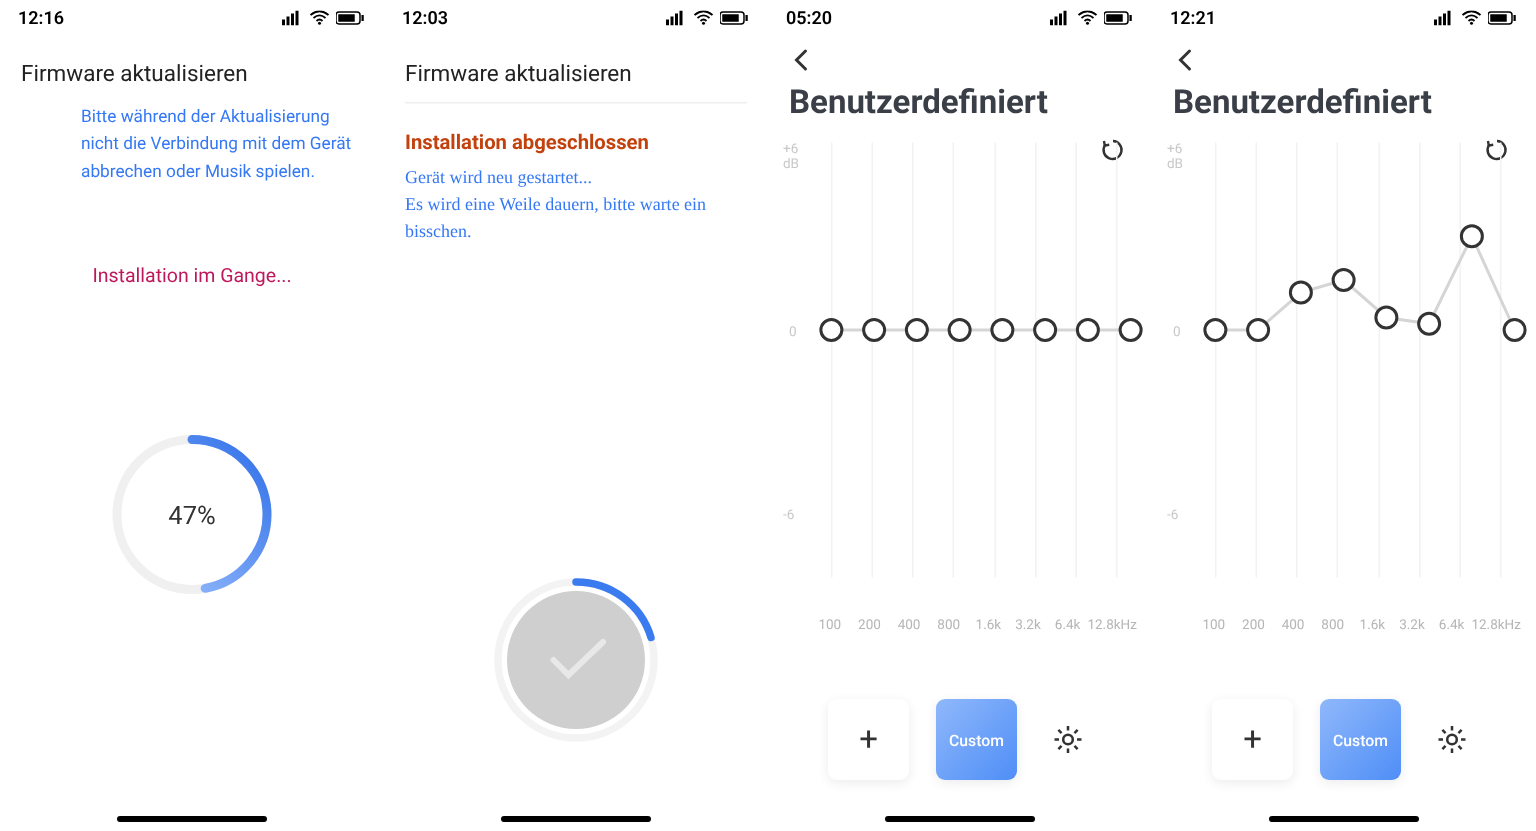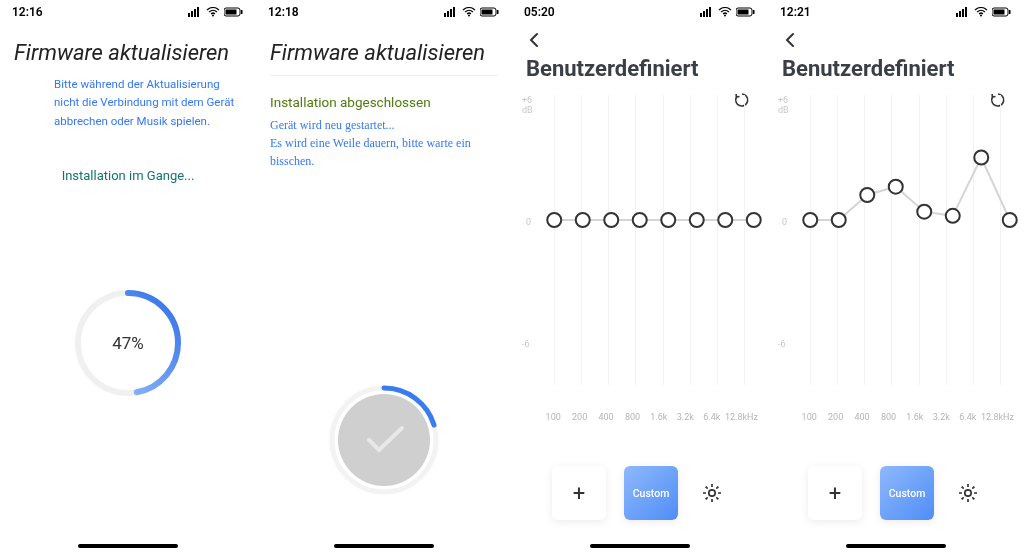--- a/index.html
+++ b/index.html
@@ -26,38 +26,37 @@
     align-items: center;
     justify-content: space-between;
     padding: 0 12px;
     font-size: 12px;
     font-weight: 600;
   }
   .status-icons { display: flex; align-items: center; gap: 4px; }
   .status-icons svg { display: block; }
   
   .fw-title {
-    font-size: 22px;
+    font-size: 15px;
     font-weight: 400;
     padding: 16px 14px 10px;
     color: #222;
-    font-style: italic;
   }
   .fw-warning {
     font-size: 11.5px;
     line-height: 1.6;
     color: #3478f6;
     padding: 0 14px 10px;
     margin-left: 40px;
   }
   .fw-status {
     text-align: center;
-    color: #0f766e;
+    color: #be185d;
     font-size: 13px;
-    margin-top: 28px;
+    margin-top: 44px;
   }
   .progress-wrap {
     position: absolute;
     left: 50%;
     transform: translateX(-50%);
     top: 283px;
   }
   
   .fw-divider {
     border: none;
@@ -71,21 +70,21 @@
     align-items: center;
   }
   .fw-thumb {
     width: 54px; height: 54px;
     border-radius: 8px;
     background: #f4f4f4;
     display:flex;align-items:center;justify-content:center;
   }
   .fw-meta div { color: #9a9a9a; font-size: 13px; margin: 4px 0; }
   .fw-done-title {
-    font-size: 13.5px; font-weight: 400; color: #4d7c0f;
+    font-size: 13.5px; font-weight: 700; color: #c2410c;
     padding: 4px 14px 6px;
   }
   .fw-restart {
     font-size: 12px; line-height: 1.5; color: #3478f6;
     padding: 0 14px;
     font-family: Liberation Serif, serif;
   }
   .done-circle-wrap {
     position: absolute;
     left: 50%;
@@ -195,21 +194,21 @@
       </linearGradient>
         </defs>
       <text x="60" y="66" text-anchor="middle" font-size="17" fill="#333">47%</text>
     </svg>
   </div>
   <div class="home-indicator"></div>
 </div>
 
 <div class="panel">
   <div class="statusbar">
-    <span>12:18</span>
+    <span>12:03</span>
     <span class="status-icons">
       <svg width="14" height="10" viewBox="0 0 14 10">
           <rect x="0" y="6" width="2" height="4"></rect>
           <rect x="3" y="4" width="2" height="6"></rect>
           <rect x="6" y="2" width="2" height="8"></rect>
           <rect x="9" y="0" width="2" height="10"></rect>
         </svg>
       <svg width="14" height="10" viewBox="0 0 14 10">
           <path d="M1 3 Q7 -2 13 3 M3 5 Q7 1.5 11 5 M5 7 Q7 5 9 7" stroke="#000" fill="none" stroke-width="1.2"></path>
           <circle cx="7" cy="8.5" r="1"></circle>

